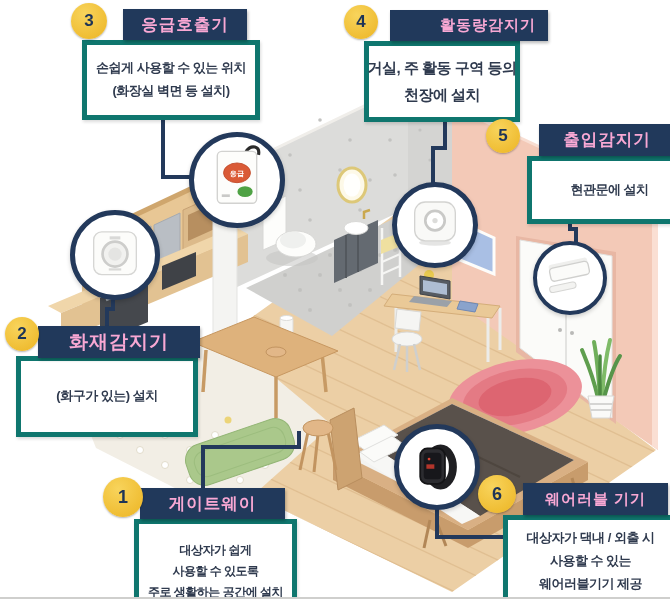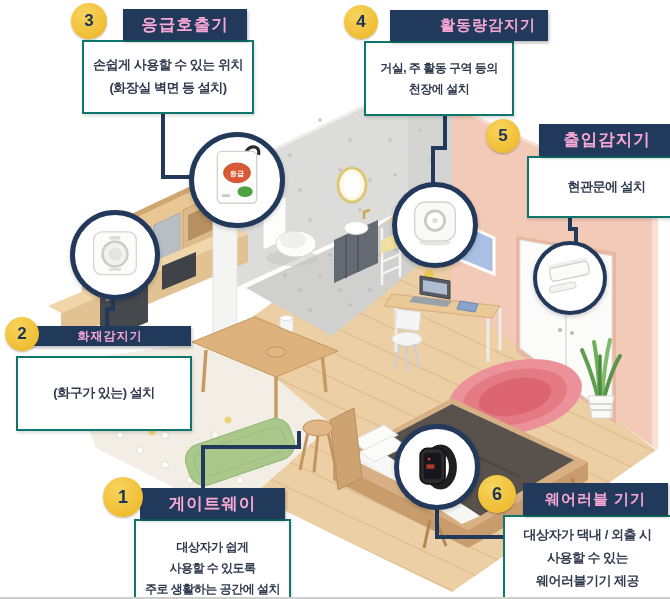--- a/index.html
+++ b/index.html
@@ -14,21 +14,21 @@
     background:radial-gradient(circle at 38% 30%, #f8d45c, #efbc31 75%);
     color:#1d3457;font-weight:700;display:flex;align-items:center;justify-content:center;
     box-shadow:0 1px 2px rgba(0,0,0,.3);
   }
   .hdr{
     position:absolute;background:#21395b;color:#f9a8d4;font-weight:700;z-index:20;
     display:flex;align-items:center;justify-content:center;letter-spacing:1px;
     box-shadow:1px 2px 3px rgba(0,0,0,.28);white-space:nowrap;
   }
   .bdy{
-    position:absolute;background:#ffffff;border:2px solid #0f766e;color:#2f3a4e;
+    position:absolute;background:#ffffff;border:5px solid #0f766e;color:#2f3a4e;
     font-weight:700;z-index:19;display:flex;flex-direction:column;align-items:center;
     justify-content:center;text-align:center;box-shadow:1px 2px 3px rgba(0,0,0,.14);
   }
   .bdy .ln{white-space:nowrap;letter-spacing:-0.5px;line-height:1.75;}
   .bdy .ln:empty{display:none;}
   .dev{
     position:absolute;border-radius:50%;background:#ffffff;border:5px solid #23395b;
     z-index:15;box-sizing:border-box;box-shadow:0 2px 4px rgba(0,0,0,.18);
   }
   .dev svg{display:block;width:100%;height:100%;}
@@ -330,35 +330,35 @@
   <div class="badge" style="left:71px;top:3px;width:36px;height:36px;font-size:17px;">3</div>
   <div class="hdr" style="left:123px;top:9px;width:124px;height:31px;font-size:16.5px;">응급호출기</div>
   <div class="bdy" style="left:82px;top:40px;width:168px;height:70px;font-size:13px;">
     <div class="ln">손쉽게 사용할 수 있는 위치</div>
     <div class="ln">(화장실 벽면 등 설치)</div>
 
   </div>
 
   <div class="badge" style="left:344px;top:5px;width:34px;height:34px;font-size:17px;">4</div>
   <div class="hdr" style="left:390px;top:10px;width:120px;height:31px;font-size:15px;padding-left:38px;">활동량감지기</div>
-  <div class="bdy" style="left:364px;top:41px;width:146px;height:71px;font-size:12px;">
+  <div class="bdy" style="left:364px;top:41px;width:146px;height:71px;font-size:15px;">
     <div class="ln">거실, 주 활동 구역 등의</div>
     <div class="ln">천장에 설치</div>
 
   </div>
 
   <div class="badge" style="left:486px;top:119px;width:34px;height:34px;font-size:17px;">5</div>
   <div class="hdr" style="left:530px;top:124px;width:136px;height:32px;font-size:16.5px;margin-left:9px;">출입감지기</div>
   <div class="bdy" style="left:527px;top:156px;width:141px;height:58px;font-size:13px;padding-left:7px;">
     <div class="ln">현관문에 설치</div>
 
   </div>
 
   <div class="badge" style="left:5px;top:317px;width:34px;height:34px;font-size:17px;">2</div>
-  <div class="hdr" style="left:29px;top:326px;width:162px;height:20px;font-size:12px;">화재감지기</div>
+  <div class="hdr" style="left:38px;top:326px;width:162px;height:32px;font-size:19px;">화재감지기</div>
   <div class="bdy" style="left:16px;top:356px;width:172px;height:71px;font-size:13px;">
     <div class="ln">(화구가 있는) 설치</div>
 
   </div>
 
   <div class="badge" style="left:103px;top:477px;width:40px;height:40px;font-size:18px;">1</div>
   <div class="hdr" style="left:140px;top:488px;width:145px;height:31px;font-size:16.5px;">게이트웨이</div>
   <div class="bdy" style="left:134px;top:519px;width:153px;height:79px;font-size:12px;justify-content:flex-end;">
     <div class="ln">대상자가 쉽게</div>
     <div class="ln">사용할 수 있도록</div>

